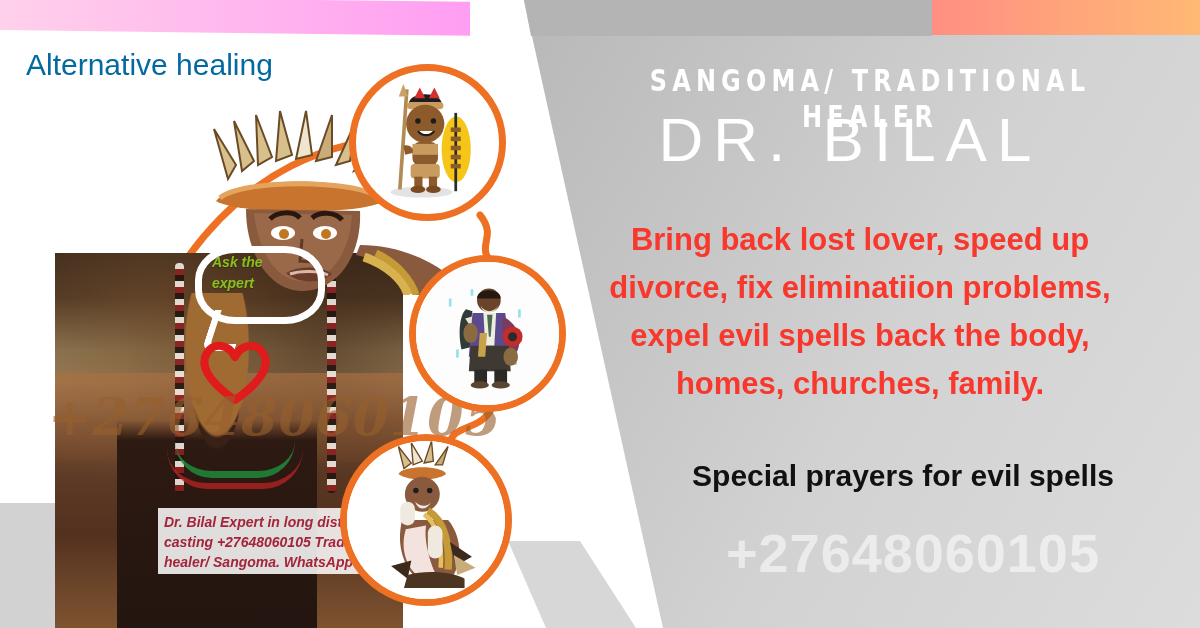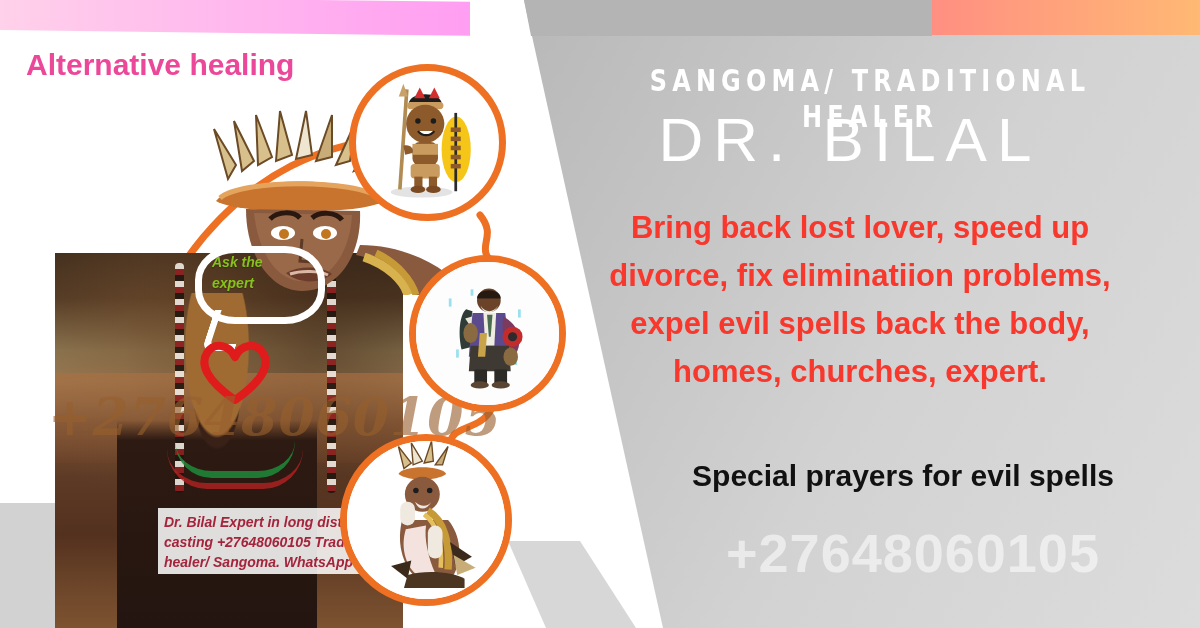--- a/index.html
+++ b/index.html
@@ -125,34 +125,34 @@
     position:absolute;left:560px;top:62px;width:620px;text-align:center;
     color:#ffffff;font-weight:bold;font-size:31px;letter-spacing:6px;
     font-family:"DejaVu Sans Condensed","Liberation Sans Narrow","Liberation Sans",sans-serif;
     transform:scaleX(.86);transform-origin:center;
   }
   .name{
     position:absolute;left:540px;top:104px;width:620px;text-align:center;
     color:#ffffff;font-weight:normal;font-size:62px;letter-spacing:10px;
   }
   .red-block{
-    position:absolute;left:540px;top:204px;width:640px;text-align:center;
+    position:absolute;left:540px;top:216px;width:640px;text-align:center;
     color:#f8372d;font-weight:bold;font-size:31px;line-height:48px;
   }
   .black-block{
     position:absolute;left:620px;top:442px;width:566px;text-align:center;
     color:#111111;font-weight:bold;font-size:30px;line-height:44px;margin-top:12px;
   }
   .watermark-right{
     position:absolute;left:640px;top:522px;width:546px;text-align:center;
     color:rgba(255,255,255,.55);font-weight:bold;font-size:54px;letter-spacing:1px;
   }
   .title-left{
     position:absolute;left:26px;top:48px;
-    color:#ec4899;font-weight:bold;font-size:30px;
+    color:#0369a1;font-weight:normal;font-size:30px;
   }
 </style>
 </head>
 <body>
 
 <div id="poster">
 
   <div class="gray-panel"></div>
   <div class="gray-panel-top"></div>
   <div class="gray-wedge-bottom"></div>
@@ -327,21 +327,21 @@
     </svg>
   </div>
 
   <div class="kicker">SANGOMA/ TRADITIONAL HEALER</div>
   <div class="name">DR. BILAL</div>
 
   <div class="red-block">
     <div>Bring back lost lover, speed up</div>
     <div>divorce, fix eliminatiion problems,</div>
     <div>expel evil spells back the body,</div>
-    <div>homes, churches, expert.</div>
+    <div>homes, churches, family.</div>
   </div>
 
   <div class="black-block">
     <div>Special prayers for  evil spells</div>
   </div>
 
   <div class="watermark-right">+27648060105</div>
 
 </div>
 

